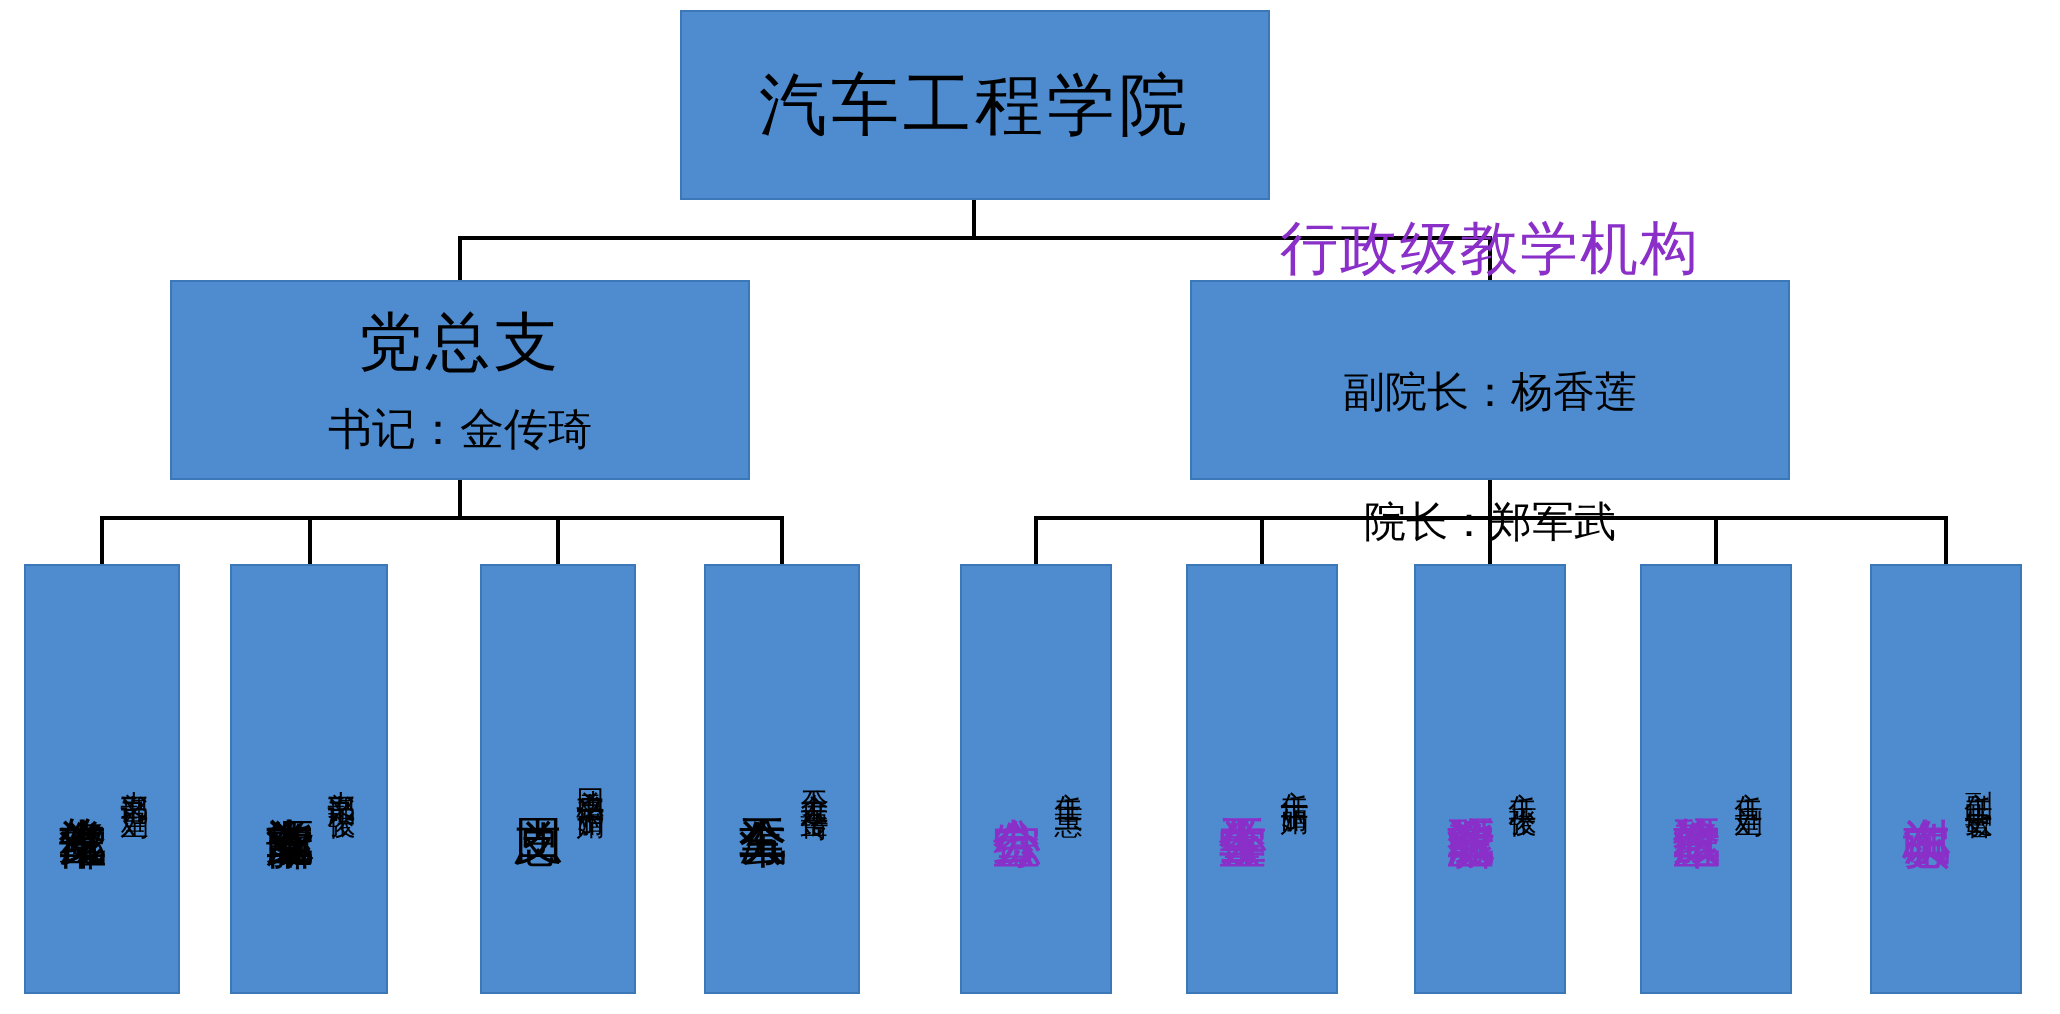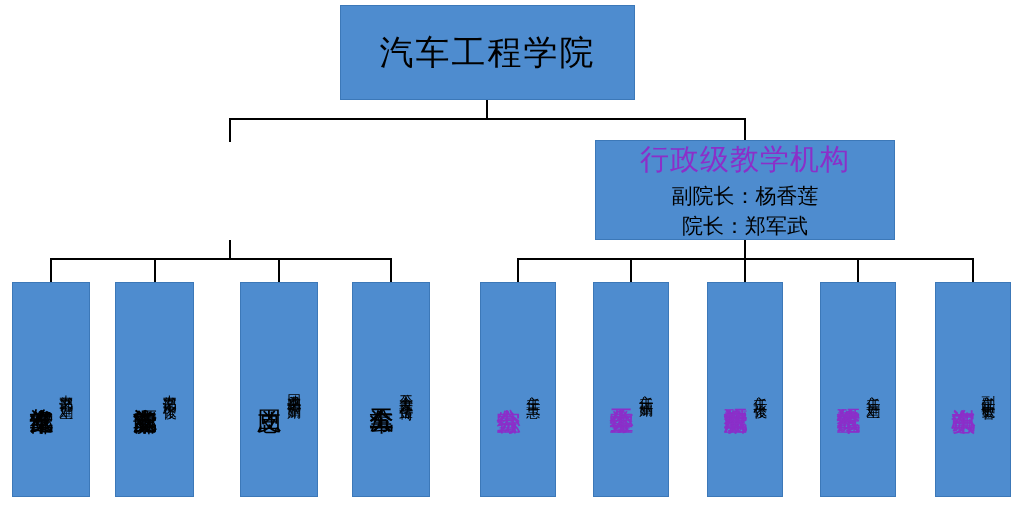--- a/index.html
+++ b/index.html
@@ -78,22 +78,26 @@
   <div class="line" style="left:517px; top:258px; width:2px;  height:24px;"></div>
   <div class="line" style="left:630px; top:258px; width:2px;  height:24px;"></div>
   <div class="line" style="left:744px; top:258px; width:2px;  height:24px;"></div>
   <div class="line" style="left:857px; top:258px; width:2px;  height:24px;"></div>
   <div class="line" style="left:972px; top:258px; width:2px;  height:24px;"></div>
 
   <div class="node hbox" style="left:340px; top:5px; width:295px; height:95px;">
     <span class="root-title">汽车工程学院</span>
   </div>
 
+  <div class="node hbox" style="left:85px; top:140px; width:290px; height:100px;">
+    <span class="branch-title">党总支</span>
+    <span class="branch-sub">书记：金传琦</span>
+  </div>
 
-  <div class="node hbox" style="left:595px; top:140px; width:300px; height:100px;">
+  <div class="node hbox" style="left:595px; top:140px; width:300px; height:100px;gap:35px;">
     <span class="admin-title">行政级教学机构</span>
     <span class="admin-sub">副院长：杨香莲</span>
     <span class="admin-sub">院长：郑军武</span>
   </div>
 
   <div class="node vbox" style="left:12px; top:282px; width:78px; height:215px;">
     <span class="vtitle">汽车维修党支部</span>
     <span class="vrole">支部书记 刘星</span>
   </div>
   <div class="node vbox" style="left:115px; top:282px; width:79px; height:215px;">

